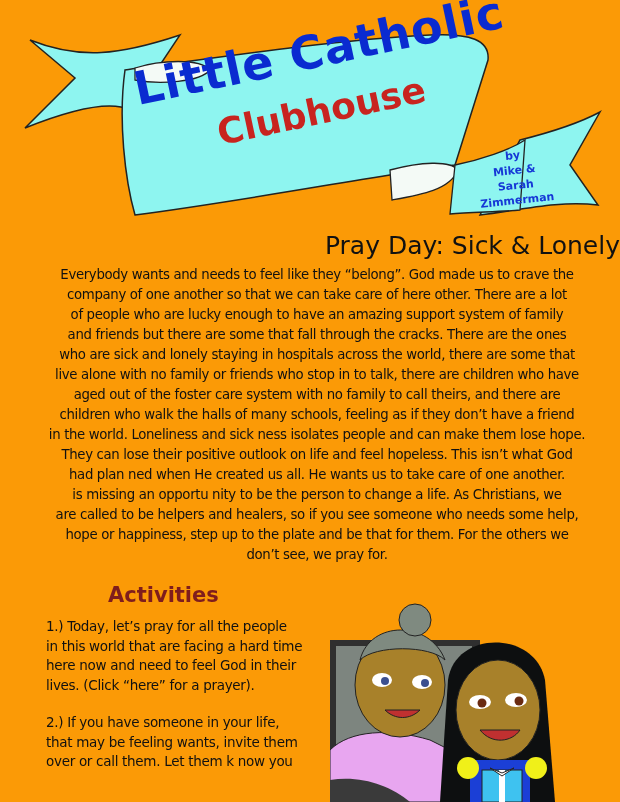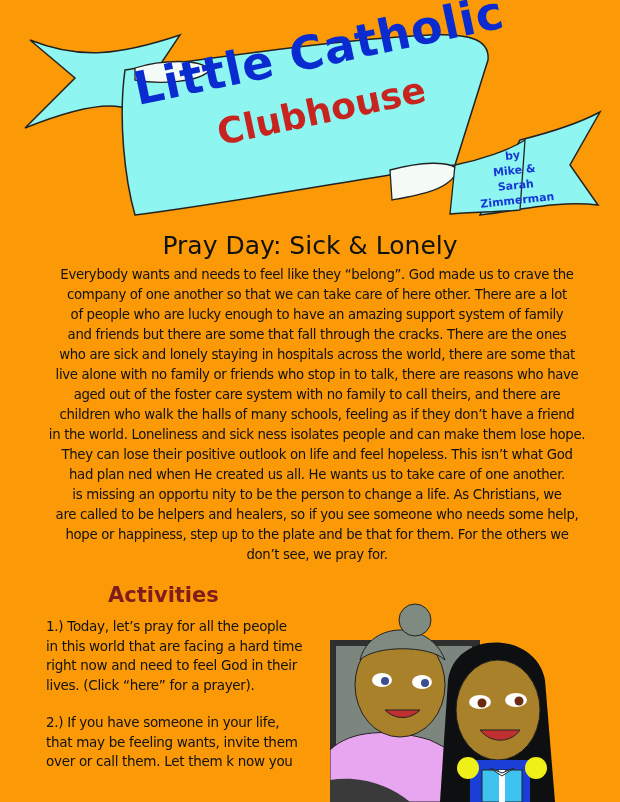--- a/index.html
+++ b/index.html
@@ -2,21 +2,21 @@
 <html><head>
 <meta charset="utf-8">
 <style>
   html, body { margin:0; padding:0; }
   body { width:620px; height:802px; background:#fb9a06; position:relative; overflow:hidden; font-family:"DejaVu Sans", sans-serif; }
   .banner { position:absolute; left:0; top:0; width:620px; height:230px; }
   .title-line1 { position:absolute; left:140px; top:62px; color:#0a2bd0; font-family:"DejaVu Sans", sans-serif; font-weight:bold; font-size:46px; transform:rotate(-12deg); transform-origin:left bottom; white-space:nowrap; letter-spacing:1px; }
   .title-line2 { position:absolute; left:222px; top:112px; color:#c8241f; font-family:"DejaVu Sans", sans-serif; font-weight:bold; font-size:36px; transform:rotate(-12deg); transform-origin:left bottom; white-space:nowrap; }
   .byline { position:absolute; left:470px; top:148px; width:90px; color:#1638d6; font-size:11px; line-height:15px; text-align:center; transform:rotate(-6deg); font-weight:bold; }
   .byline span { display:block; }
-  .page-title { position:absolute; left:0; top:231px; width:620px; text-align:center; font-size:25px; color:#111; font-family:"DejaVu Sans", sans-serif; }
+  .page-title { position:absolute; left:0; top:231px; width:620px; text-align:right; font-size:25px; color:#111; font-family:"DejaVu Sans", sans-serif; }
   .body-text { position:absolute; left:37px; top:265px; width:560px; font-size:13.3px; line-height:20px; color:#111; font-family:"DejaVu Sans", sans-serif; letter-spacing:-0.35px;text-align:center; }
   .body-text span { display:block; white-space:nowrap; }
   .act-title { position:absolute; left:108px; top:583px; font-size:21px; font-weight:bold; color:#7f1d1d; }
   .activity { position:absolute; left:46px; width:290px; font-size:13.5px; line-height:19.5px; color:#111; letter-spacing:-0.3px; }
   .activity span { display:block; white-space:nowrap; }
   .a1 { top:617px; }
   .a2 { top:713px; }
   .illus { position:absolute; left:330px; top:590px; width:260px; height:212px; }
 </style>
 </head>
@@ -45,38 +45,38 @@
 </div>
 
 <div class="page-title">Pray Day: Sick &amp; Lonely</div>
 
 <div class="body-text">
   <span>Everybody wants and needs to feel like they “belong”. God made us to crave the</span>
   <span>company of one another so that we can take care of here other. There are a lot</span>
   <span>of people who are lucky enough to have an amazing support system of family</span>
   <span>and friends but there are some that fall through the cracks. There are the ones</span>
   <span>who are sick and lonely staying in hospitals across the world, there are some that</span>
-  <span>live alone with no family or friends who stop in to talk, there are reasons who have</span>
+  <span>live alone with no family or friends who stop in to talk, there are children who have</span>
   <span>aged out of the foster care system with no family to call theirs, and there are</span>
   <span>children who walk the halls of many schools, feeling as if they don’t have a friend</span>
   <span>in the world. Loneliness and sick ness isolates people and can make them lose hope.</span>
   <span>They can lose their positive outlook on life and feel hopeless. This isn’t what God</span>
   <span>had plan ned when He created us all. He wants us to take care of one another.</span>
   <span>is missing an opportu nity to be the person to change a life. As Christians, we</span>
   <span>are called to be helpers and healers, so if you see someone who needs some help,</span>
   <span>hope or happiness, step up to the plate and be that for them. For the others we</span>
   <span>don’t see, we pray for.</span>
 </div>
 
 <div class="act-title">Activities</div>
 
 <div class="activity a1">
   <span>1.) Today, let’s pray for all the people</span>
   <span>in this world that are facing a hard time</span>
-  <span>right now and need to feel God in their</span>
+  <span>here now and need to feel God in their</span>
   <span>lives. (Click “here” for a prayer).</span>
 </div>
 <div class="activity a2">
   <span>2.) If you have someone in your life,</span>
   <span>that may be feeling wants, invite them</span>
   <span>over or call them. Let them k now you</span>
 </div>
 
 <svg class="illus" viewBox="0 0 260 212">
 

